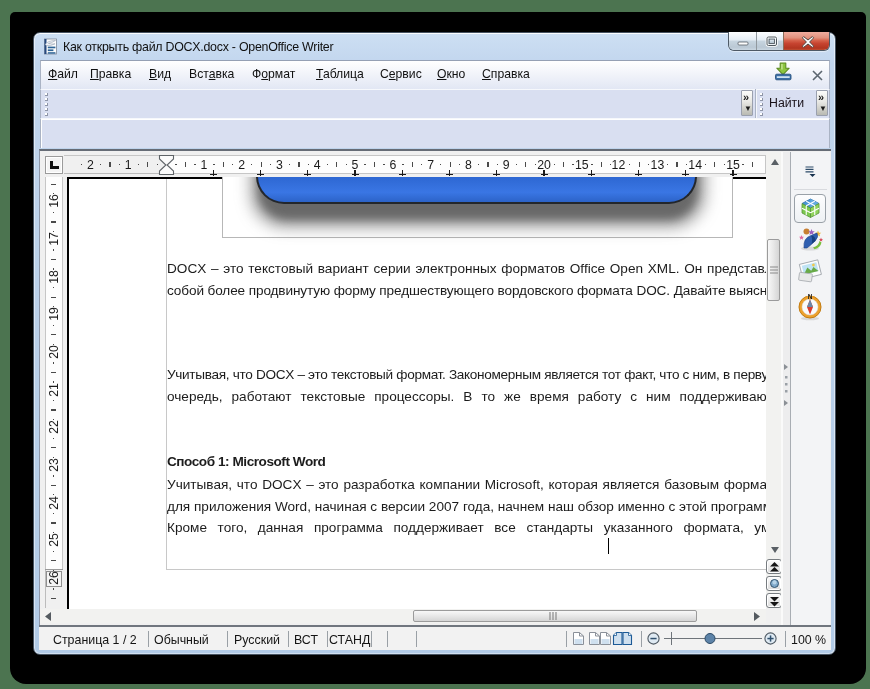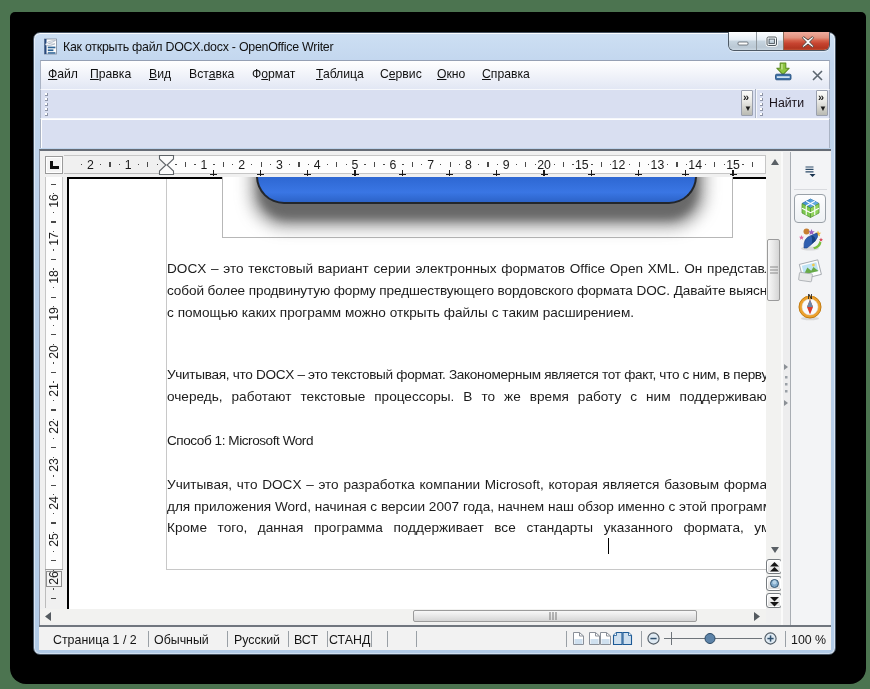--- a/index.html
+++ b/index.html
@@ -306,24 +306,23 @@
       <div style="position:absolute;left:0;top:0;width:699px;height:2.4px;background:#000"></div>
       <div style="position:absolute;left:0;top:0;width:2px;height:432px;background:#000"></div>
       <div style="position:absolute;left:99px;top:2px;width:1px;height:390px;background:#c8c8c8"></div>
       <div style="position:absolute;left:99px;top:392px;width:600px;height:1px;background:#c8c8c8"></div>
       <div style="position:absolute;left:155px;top:-5px;width:511px;height:66px;border:1px solid #b7b7b7;background:#fff"></div>
       <div style="position:absolute;left:184px;top:-22px;width:454px;height:72px;border-radius:0 0 34px 34px;background:rgba(88,88,88,0.6);filter:blur(8px)"></div>
       <div style="position:absolute;left:191px;top:-20px;width:440px;height:63px;border-radius:0 0 30px 30px;background:rgba(70,70,70,0.6);filter:blur(4px)"></div>
       <div style="position:absolute;left:189px;top:-14px;width:441px;height:41px;border-radius:0 0 28px 28px;border:2px solid #23262b;border-top:none;background:linear-gradient(180deg,#2357b8 0%,#2d67d2 35%,#3a76e4 75%,#2c63c8 100%)"></div>
       <div class="tl" id="L0" style="top:82.9px;word-spacing:0.95px;letter-spacing:0px">DOCX – это текстовый вариант серии электронных форматов Office <span class="sq">Open</span> XML. Он представля</div>
       <div class="tl" id="L1" style="top:104.9px;word-spacing:0px;letter-spacing:-0.117px">собой более продвинутую форму предшествующего <span class="sq">вордовского</span> формата DOC. Давайте выясни</div>
-      <div class="tl" id="L2" style="top:126.9px;word-spacing:0.1px;letter-spacing:0px">с помощью каких программ можно открыть файлы с таким расширением.</div>
       <div class="tl" id="L4" style="top:188.9px;word-spacing:0px;letter-spacing:-0.315px">Учитывая, что DOCX – это текстовый формат. Закономерным является тот факт, что с ним, в первую</div>
       <div class="tl" id="L5" style="top:210.9px;word-spacing:5.25px;letter-spacing:0px">очередь, работают текстовые процессоры. В то же время работу с ним поддерживают</div>
-      <div class="tl" id="L7" style="top:255px;font-weight:normal;word-spacing:0px;letter-spacing:-0.46px">Способ 1: Microsoft Word</div>
+      <div class="tl" id="L7" style="top:276px;font-weight:bold;word-spacing:0px;letter-spacing:-0.46px">Способ 1: Microsoft Word</div>
       <div class="tl" id="L8" style="top:298.9px;word-spacing:0.92px;letter-spacing:0px">Учитывая, что DOCX – это разработка компании Microsoft, которая является базовым формато</div>
       <div class="tl" id="L9" style="top:320.9px;word-spacing:0.0px;letter-spacing:0px">для приложения Word, начиная с версии 2007 года, начнем наш обзор именно с этой программ</div>
       <div class="tl" id="L10" style="top:341.9px;word-spacing:6.87px;letter-spacing:0px">Кроме того, данная программа поддерживает все стандарты указанного формата, умеет</div>
       <div style="position:absolute;left:540.5px;top:361px;width:1.4px;height:16px;background:#000"></div>
     </div>
     <div id="vscroll"></div>
     <svg style="left:771px;top:158.5px" width="8" height="6">
       <path d="M4 0 L8 6 L0 6 Z" fill="#5a6065"></path>
     </svg>
     <div id="vthumb"></div>

